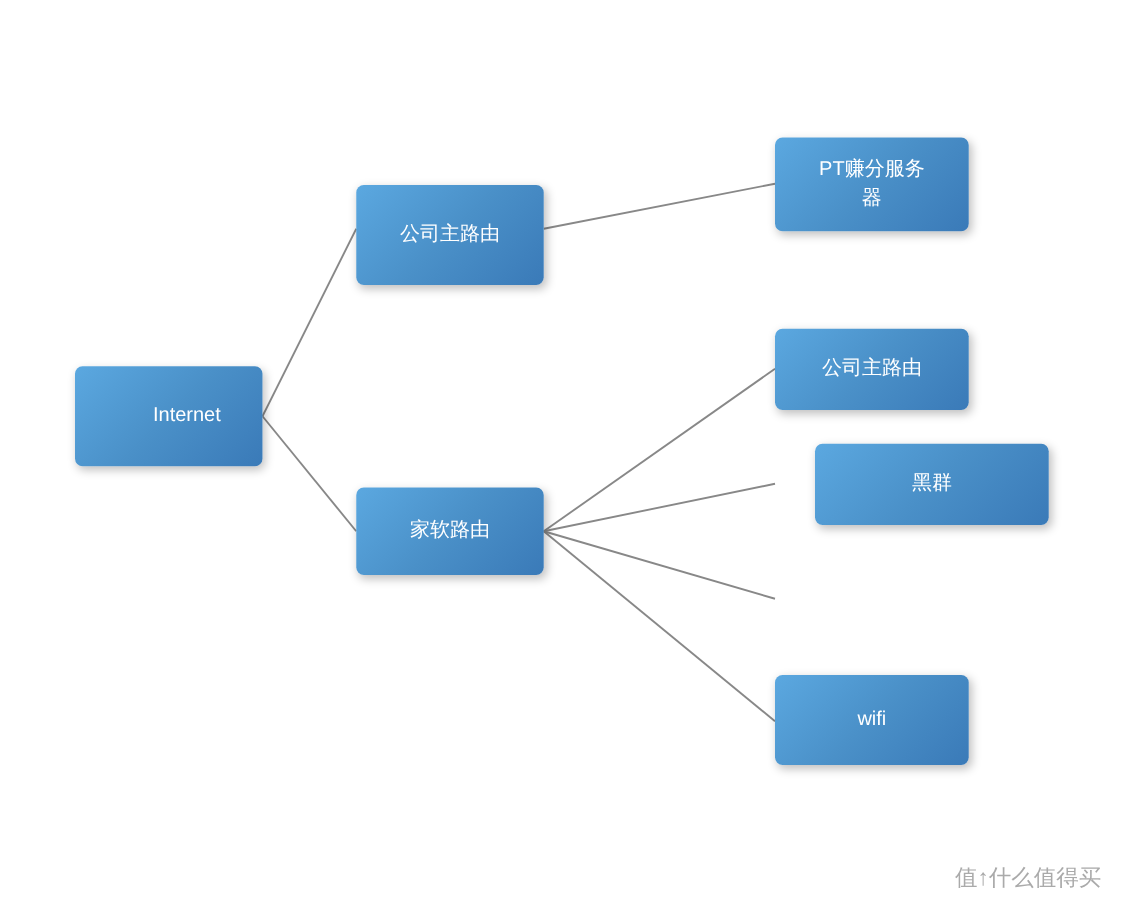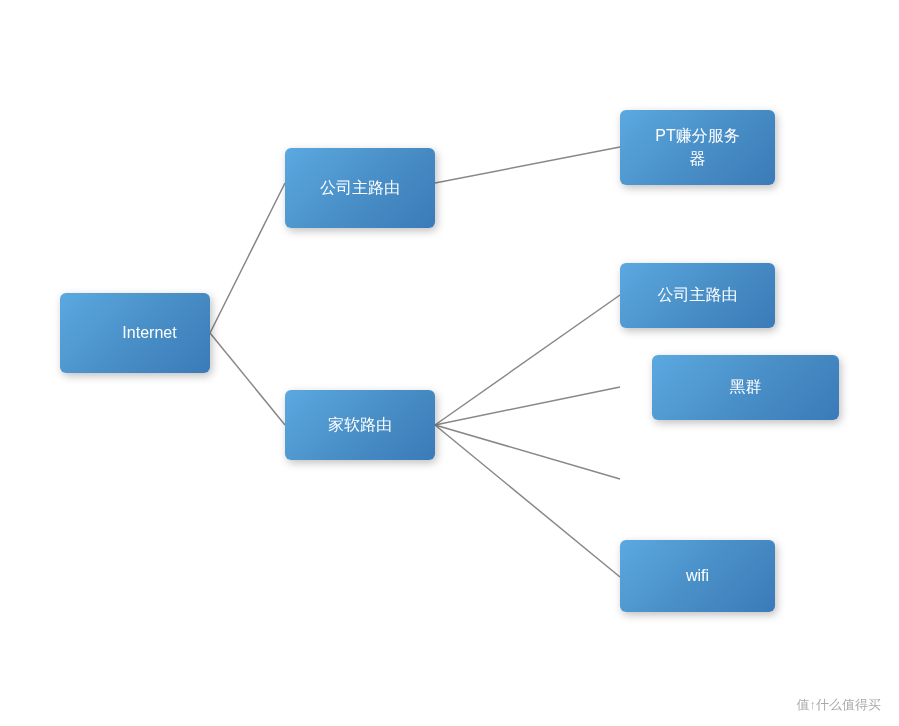--- a/index.html
+++ b/index.html
@@ -37,21 +37,21 @@
       text-align: center;
       font-size: 16px;
       line-height: 1.4;
       box-shadow: 2px 3px 8px rgba(0,0,0,0.25);
     }
 
     .watermark {
       position: absolute;
       bottom: 12px;
       right: 18px;
-      font-size: 13px;
+      font-size: 18px;
       color: #aaaaaa;
     }
   </style>
 </head>
 <body>
 
 <div id="diagram">
   <svg id="lines">
 
     <line x1="210" y1="333" x2="285" y2="183" stroke="#888" stroke-width="1.5"></line>

